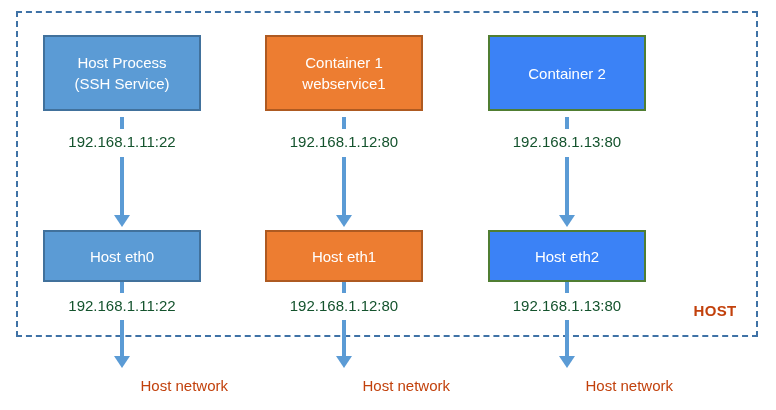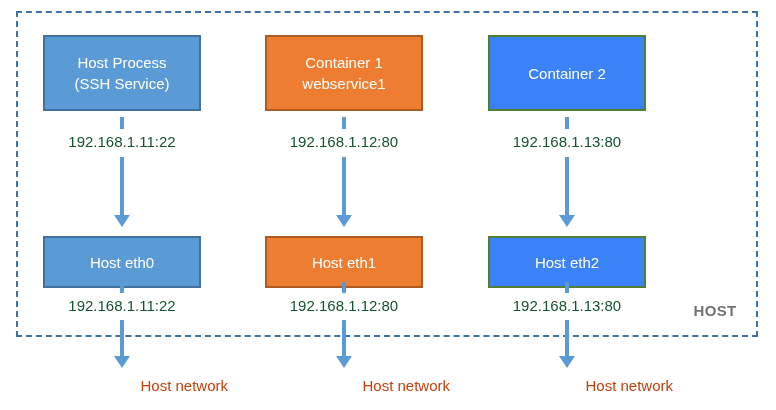--- a/index.html
+++ b/index.html
@@ -23,21 +23,21 @@
   .col-1{left:32px;}
   .col-2{left:254px;}
   .col-3{left:477px;}
   .node{
     position:absolute;left:50%;transform:translateX(-50%);
     width:158px;box-sizing:border-box;
     display:flex;flex-direction:column;align-items:center;justify-content:center;
     color:#ffffff;font-size:15px;line-height:21px;text-align:center;
   }
   .top-box{top:35px;height:76px;}
-  .eth-box{top:230px;height:52px;margin-top:6px;}
+  .eth-box{top:230px;height:52px;}
   .fill-blue  {background:#5B9BD5;border:2px solid #41719C;}
   .fill-orange{background:#ED7D31;border:2px solid #AE5A21;}
   .fill-green {background:#3b82f6;border:2px solid #507E32;}
   .stub{
     position:absolute;left:50%;transform:translateX(-50%);
     width:4px;background:#5B9BD5;
   }
   .stub-1{top:117px;height:12px;}
   .stub-2{top:282px;height:11px;}
   .arrow-line{
@@ -60,21 +60,21 @@
     font-size:15px;color:#14532d;white-space:nowrap;
   }
   .ip-top{top:133px;}
   .ip-bottom{top:297px;}
   .net-label{
     position:absolute;left:16px;width:100%;text-align:right;
     top:377px;font-size:15px;color:#c2410c;white-space:nowrap;
   }
   .host-label{
     position:absolute;left:684px;top:302px;width:62px;
-    text-align:center;font-size:15px;font-weight:bold;color:#737373;
+    text-align:center;font-size:15px;font-weight:bold;color:#c2410c;
     letter-spacing:.3px;
   }
 </style>
 </head>
 <body>
 
 <div class="stage">
 
   <div class="host-frame"></div>
 

